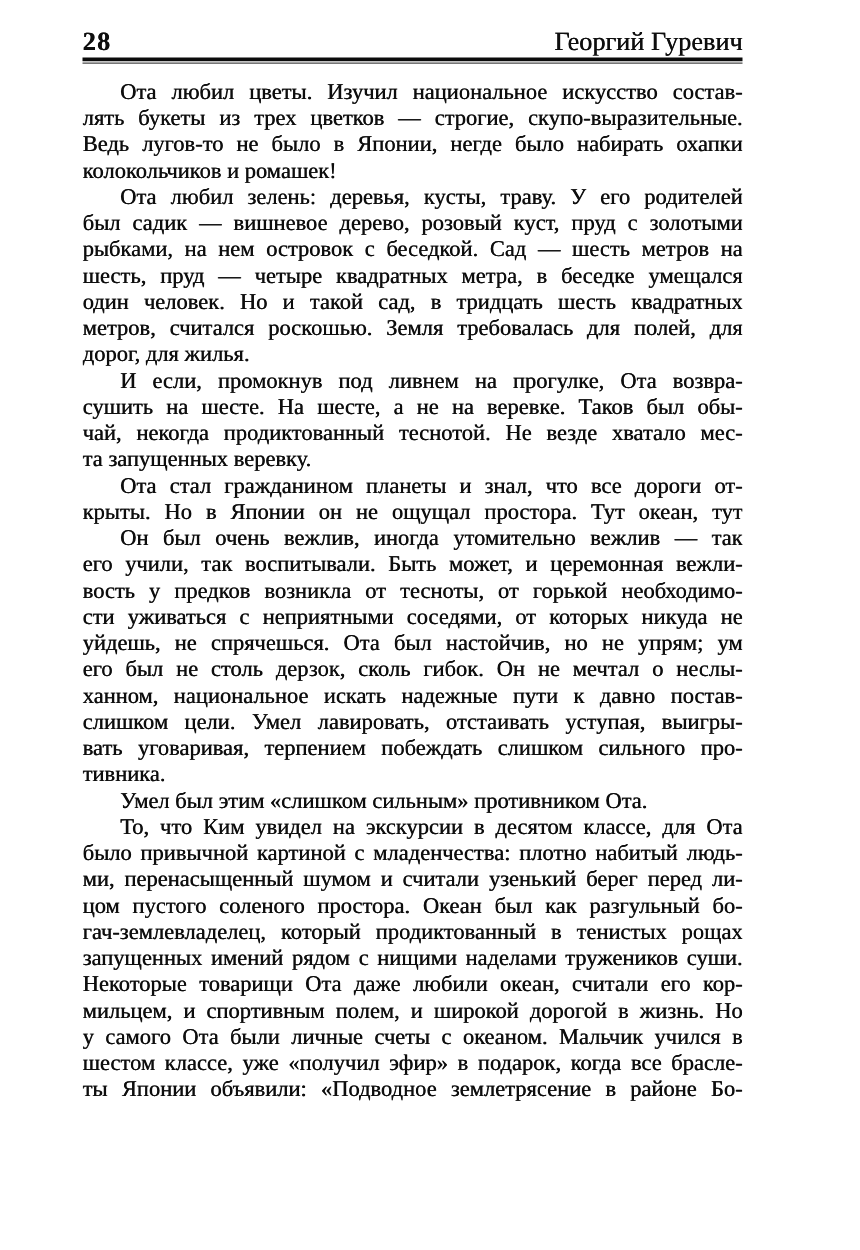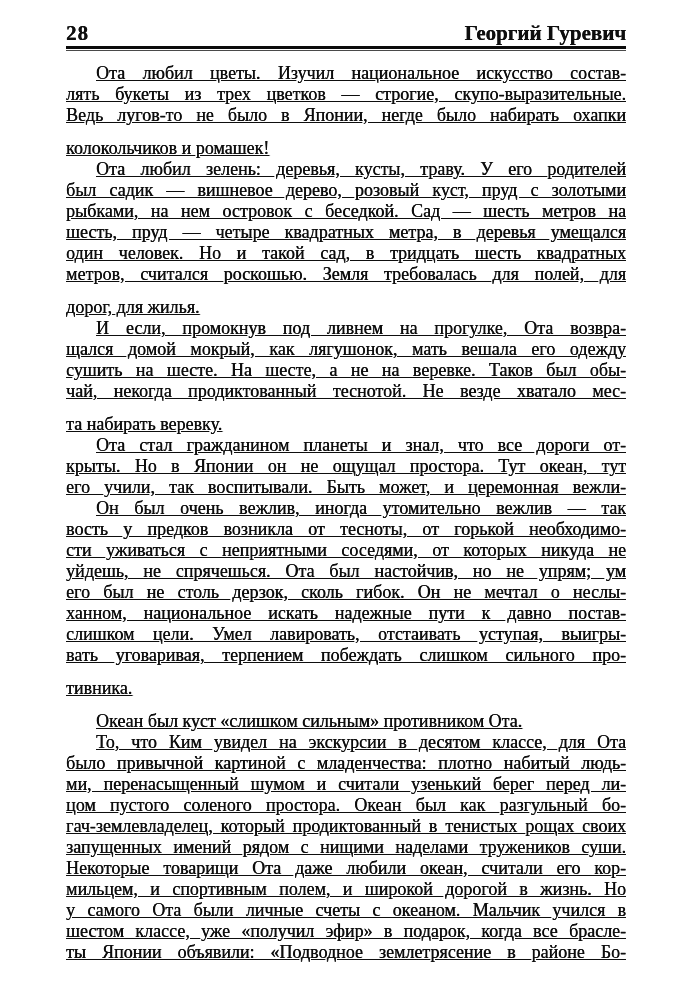--- a/index.html
+++ b/index.html
@@ -7,71 +7,69 @@
     padding: 0;
     background: #e8e8e8;
   }
   .page {
     position: relative;
     width: 688px;
     height: 1000px;
     margin: 0 auto;
     background: #ffffff;
     box-sizing: border-box;
-    padding: 21px 62px 0 66px;
+    padding: 21px 94px 0 66px;
     font-family: "Liberation Serif", "DejaVu Serif", serif;
     color: #0e0e0e;
     
     text-shadow: 0.35px 0 0 currentColor;
     overflow: hidden;
   }
   .running-header {
     display: flex;
     justify-content: space-between;
     align-items: baseline;
     font-size: 21px;
     line-height: 24px;
   }
   .page-number {
     font-weight: bold;
     letter-spacing: 1px;
   }
   .running-title {
-    font-weight: 700;
+    font-weight: 400;
   }
   .header-rule { margin-top: 1px; }
   .header-rule .thick {
     height: 3px;
     background: #0b0b0b;
   }
   .header-rule .thin {
     height: 1px;
     background: #4a4a4a;
     margin-top: 1px;
   }
   .body-text {
     margin-top: 12px;
     font-size: 18px;
     line-height: 21px;
-    text-decoration: underline;
   }
   .line {
     height: 21px;
     overflow: hidden;
     text-align: justify;
     
     text-align-last: justify;
     white-space: normal;
   }
   .line.first {
     text-indent: 30px;
   }
   .line.last {
     text-align-last: left;
-    margin-top: 12px;
   }
 </style>
 </head>
 <body>
 
 <div class="page">
   <div class="running-header">
     <span class="page-number">28</span>
     <span class="running-title">Георгий Гуревич</span>
   </div>
@@ -82,42 +80,41 @@
   </div>
 
   <div class="body-text">
       <div class="line first">Ота любил цветы. Изучил национальное искусство состав-</div>
       <div class="line">лять букеты из трех цветков — строгие, скупо-выразительные.</div>
       <div class="line">Ведь лугов-то не было в Японии, негде было набирать охапки</div>
       <div class="line last">колокольчиков и ромашек!</div>
       <div class="line first">Ота любил зелень: деревья, кусты, траву. У его родителей</div>
       <div class="line">был садик — вишневое дерево, розовый куст, пруд с золотыми</div>
       <div class="line">рыбками, на нем островок с беседкой. Сад — шесть метров на</div>
-      <div class="line">шесть, пруд — четыре квадратных метра, в деревья умещался</div>
+      <div class="line">шесть, пруд — четыре квадратных метра, в беседке умещался</div>
       <div class="line">один человек. Но и такой сад, в тридцать шесть квадратных</div>
       <div class="line">метров, считался роскошью. Земля требовалась для полей, для</div>
       <div class="line last">дорог, для жилья.</div>
       <div class="line first">И если, промокнув под ливнем на прогулке, Ота возвра-</div>
-      <div class="line">щался домой мокрый, как лягушонок, мать вешала его одежду</div>
       <div class="line">сушить на шесте. На шесте, а не на веревке. Таков был обы-</div>
       <div class="line">чай, некогда продиктованный теснотой. Не везде хватало мес-</div>
-      <div class="line last">та набирать веревку.</div>
+      <div class="line last">та запущенных веревку.</div>
       <div class="line first">Ота стал гражданином планеты и знал, что все дороги от-</div>
       <div class="line">крыты. Но в Японии он не ощущал простора. Тут океан, тут</div>
+      <div class="line first">Он был очень вежлив, иногда утомительно вежлив — так</div>
       <div class="line">его учили, так воспитывали. Быть может, и церемонная вежли-</div>
-      <div class="line first">Он был очень вежлив, иногда утомительно вежлив — так</div>
       <div class="line">вость у предков возникла от тесноты, от горькой необходимо-</div>
       <div class="line">сти уживаться с неприятными соседями, от которых никуда не</div>
       <div class="line">уйдешь, не спрячешься. Ота был настойчив, но не упрям; ум</div>
       <div class="line">его был не столь дерзок, сколь гибок. Он не мечтал о неслы-</div>
       <div class="line">ханном, национальное искать надежные пути к давно постав-</div>
       <div class="line">слишком цели. Умел лавировать, отстаивать уступая, выигры-</div>
       <div class="line">вать уговаривая, терпением побеждать слишком сильного про-</div>
       <div class="line last">тивника.</div>
-      <div class="line first last">Океан был куст «слишком сильным» противником Ота.</div>
+      <div class="line first last">Умел был этим «слишком сильным» противником Ота.</div>
       <div class="line first">То, что Ким увидел на экскурсии в десятом классе, для Ота</div>
       <div class="line">было привычной картиной с младенчества: плотно набитый людь-</div>
       <div class="line">ми, перенасыщенный шумом и считали узенький берег перед ли-</div>
       <div class="line">цом пустого соленого простора. Океан был как разгульный бо-</div>
       <div class="line">гач-землевладелец, который продиктованный в тенистых рощах своих</div>
       <div class="line">запущенных имений рядом с нищими наделами тружеников суши.</div>
       <div class="line">Некоторые товарищи Ота даже любили океан, считали его кор-</div>
       <div class="line">мильцем, и спортивным полем, и широкой дорогой в жизнь. Но</div>
       <div class="line">у самого Ота были личные счеты с океаном. Мальчик учился в</div>
       <div class="line">шестом классе, уже «получил эфир» в подарок, когда все брасле-</div>

